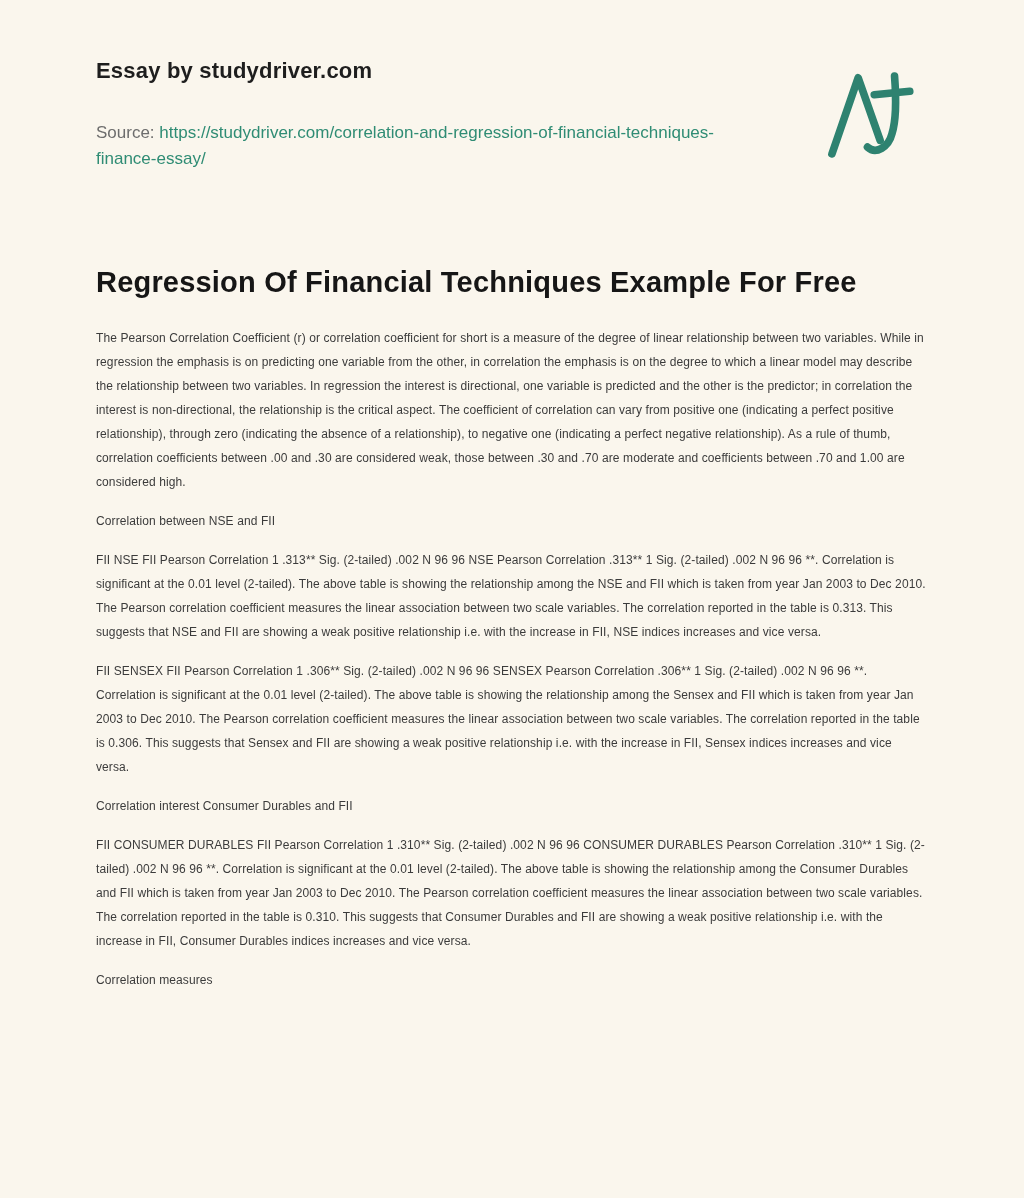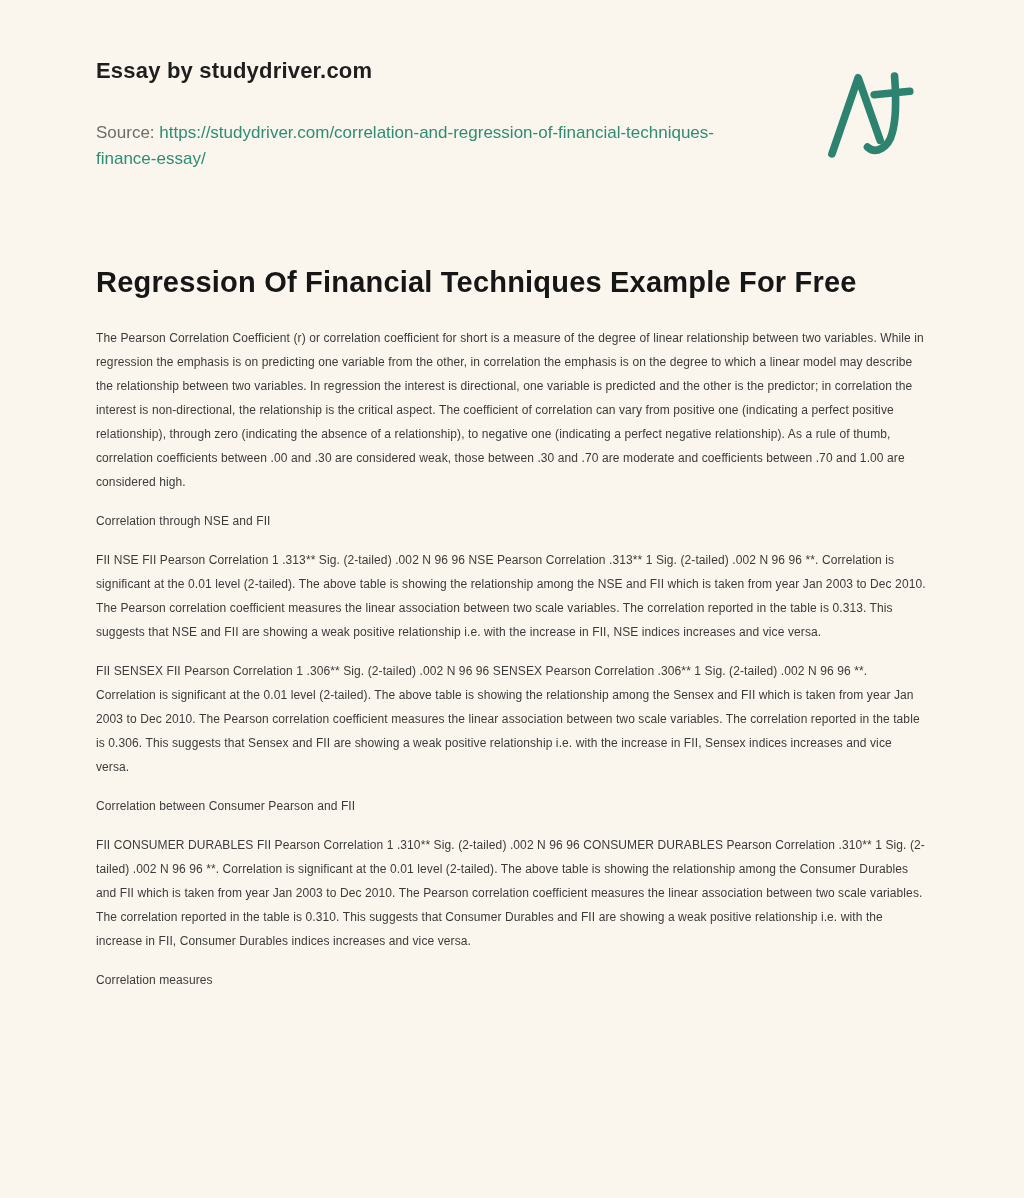--- a/index.html
+++ b/index.html
@@ -90,28 +90,28 @@
       </svg>
     </div>
   </header>
 
   <main>
     <h1 class="title">Regression Of Financial Techniques Example For Free</h1>
 
     <div class="content">
       <p>The Pearson Correlation Coefficient (r) or correlation coefficient for short is a measure of the degree of linear relationship between two variables. While in regression the emphasis is on predicting one variable from the other, in correlation the emphasis is on the degree to which a linear model may describe the relationship between two variables. In regression the interest is directional, one variable is predicted and the other is the predictor; in correlation the interest is non-directional, the relationship is the critical aspect. The coefficient of correlation can vary from positive one (indicating a perfect positive relationship), through zero (indicating the absence of a relationship), to negative one (indicating a perfect negative relationship). As a rule of thumb, correlation coefficients between .00 and .30 are considered weak, those between .30 and .70 are moderate and coefficients between .70 and 1.00 are considered high.</p>
 
-      <h2>Correlation through NSE and FII</h2>
+      <h2>Correlation between NSE and FII</h2>
 
       <p>FII NSE FII Pearson Correlation 1 .313** Sig. (2-tailed) .002 N 96 96 NSE Pearson Correlation .313** 1 Sig. (2-tailed) .002 N 96 96 **. Correlation is significant at the 0.01 level (2-tailed). The above table is showing the relationship among the NSE and FII which is taken from year Jan 2003 to Dec 2010. The Pearson correlation coefficient measures the linear association between two scale variables. The correlation reported in the table is 0.313. This suggests that NSE and FII are showing a weak positive relationship i.e. with the increase in FII, NSE indices increases and vice versa.</p>
 
 
       <p>FII SENSEX FII Pearson Correlation 1 .306** Sig. (2-tailed) .002 N 96 96 SENSEX Pearson Correlation .306** 1 Sig. (2-tailed) .002 N 96 96 **. Correlation is significant at the 0.01 level (2-tailed). The above table is showing the relationship among the Sensex and FII which is taken from year Jan 2003 to Dec 2010. The Pearson correlation coefficient measures the linear association between two scale variables. The correlation reported in the table is 0.306. This suggests that Sensex and FII are showing a weak positive relationship i.e. with the increase in FII, Sensex indices increases and vice versa.</p>
 
-      <h2>Correlation between Consumer Pearson and FII</h2>
+      <h2>Correlation interest Consumer Durables and FII</h2>
 
       <p>FII CONSUMER DURABLES FII Pearson Correlation 1 .310** Sig. (2-tailed) .002 N 96 96 CONSUMER DURABLES Pearson Correlation .310** 1 Sig. (2-tailed) .002 N 96 96 **. Correlation is significant at the 0.01 level (2-tailed). The above table is showing the relationship among the Consumer Durables and FII which is taken from year Jan 2003 to Dec 2010. The Pearson correlation coefficient measures the linear association between two scale variables. The correlation reported in the table is 0.310. This suggests that Consumer Durables and FII are showing a weak positive relationship i.e. with the increase in FII, Consumer Durables indices increases and vice versa.</p>
 
       <h2>Correlation measures</h2>
     </div>
   </main>
 
 </div>
 
 </body></html>

